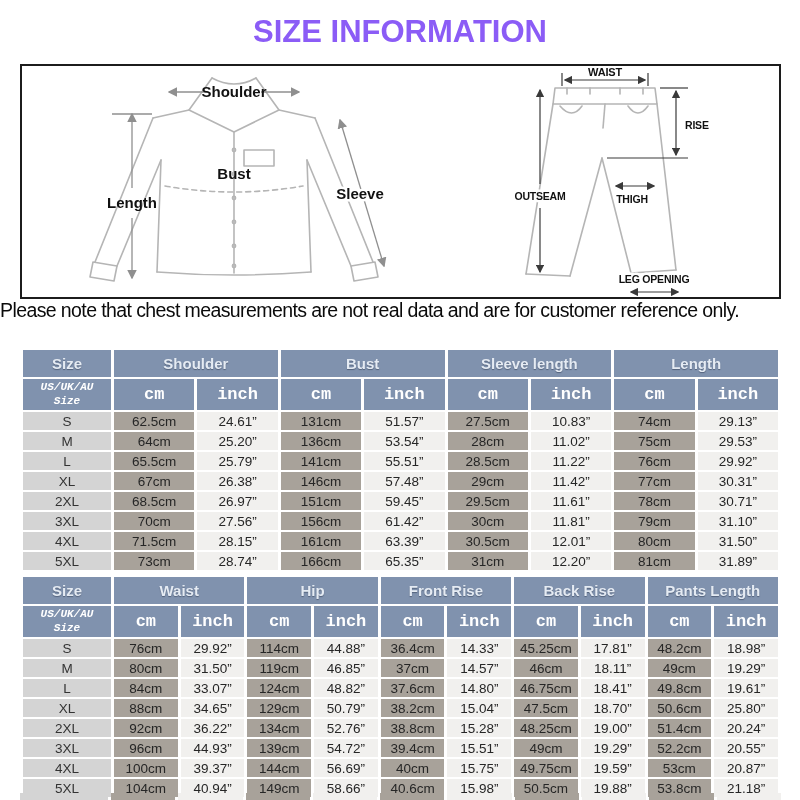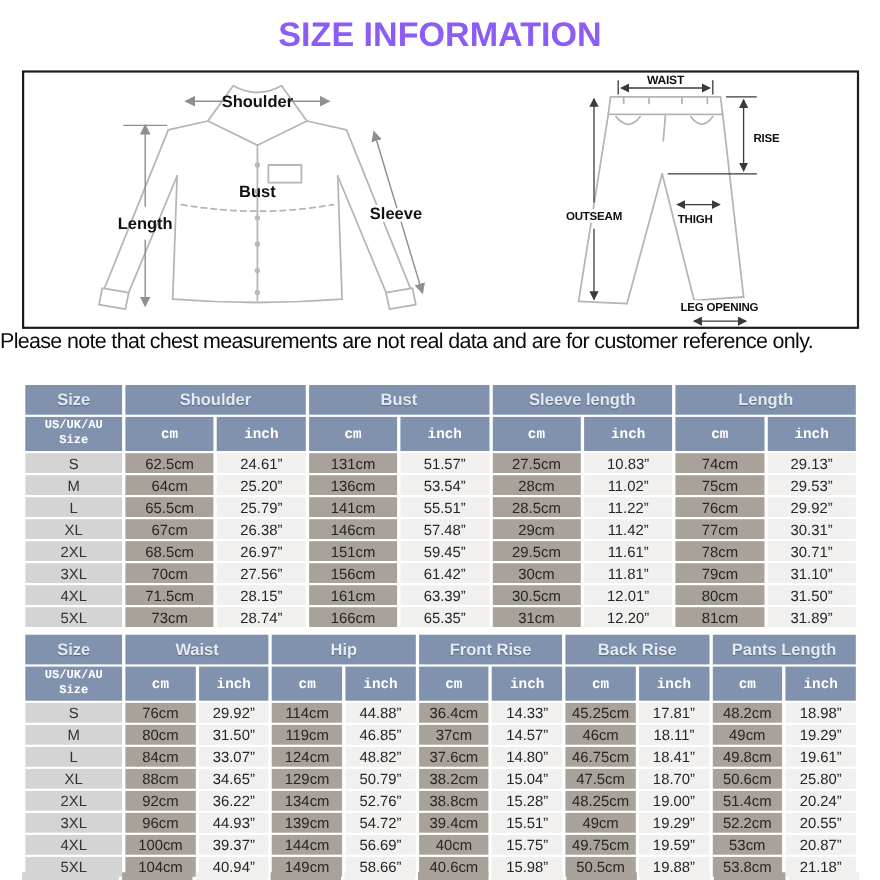--- a/index.html
+++ b/index.html
@@ -25,22 +25,22 @@
 
   table.size-table{position:absolute;left:20px;width:761px;table-layout:fixed;
     border-collapse:separate;border-spacing:3px 2px;background:#fff;margin-top:20px;}
   #shirt-table{top:328px;}
   #pants-table{top:555px;}
   col.col-size{width:88px;}
   th,td{padding:0;text-align:center;vertical-align:middle;overflow:hidden;white-space:nowrap;}
   th.group{height:27px;background:var(--header-bg);color:var(--header-text);
     font-size:15px;font-weight:700;text-shadow:0 1px 1px rgba(46,58,82,.55);}
   th.sub{height:31px;background:var(--header-bg);color:var(--subheader-text);
-    font-family:"Liberation Mono",monospace;font-weight:700;font-size:13px;}
-  th.size-sub{font-size:11px;line-height:1.2;}
+    font-family:"Liberation Mono",monospace;font-weight:700;font-size:17px;}
+  th.size-sub{font-size:11px;line-height:1.2;font-style:italic;}
   td{height:18px;font-size:13.5px;color:var(--data-text);}
   td.size{background:var(--size-cell-bg);color:#333;}
   td.cm{background:var(--cm-cell-bg);}
   td.inch{background:var(--inch-cell-bg);}
 
   .sliver{position:absolute;left:20px;top:793px;width:761px;height:7px;display:flex;gap:3px;}
   .sliver .sz{flex:0 0 88px;background:var(--size-cell-bg);}
   .sliver .cm{flex:1;background:var(--cm-cell-bg);}
   .sliver .in{flex:1;background:var(--inch-cell-bg);}
 </style>

